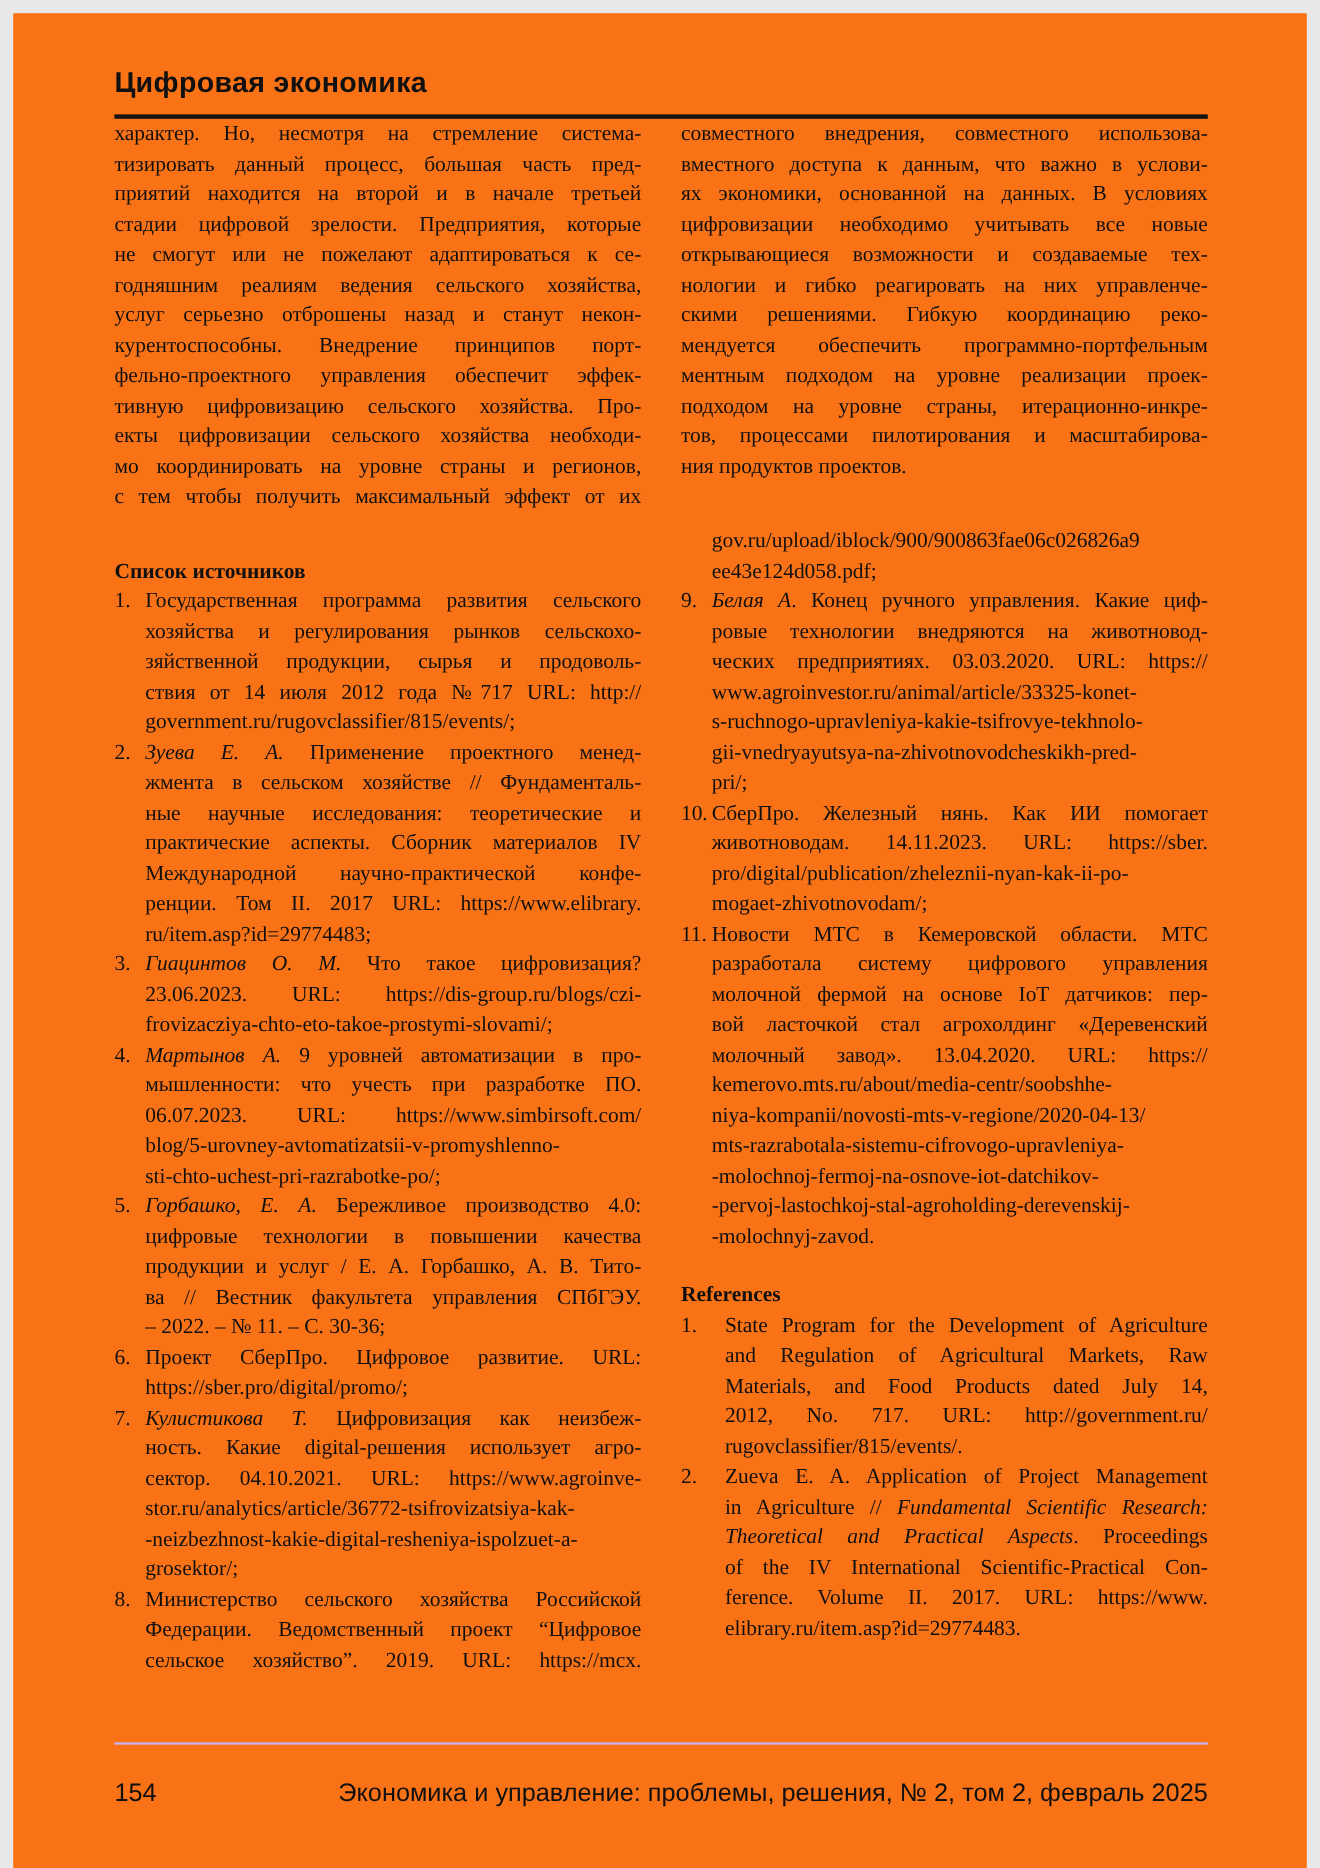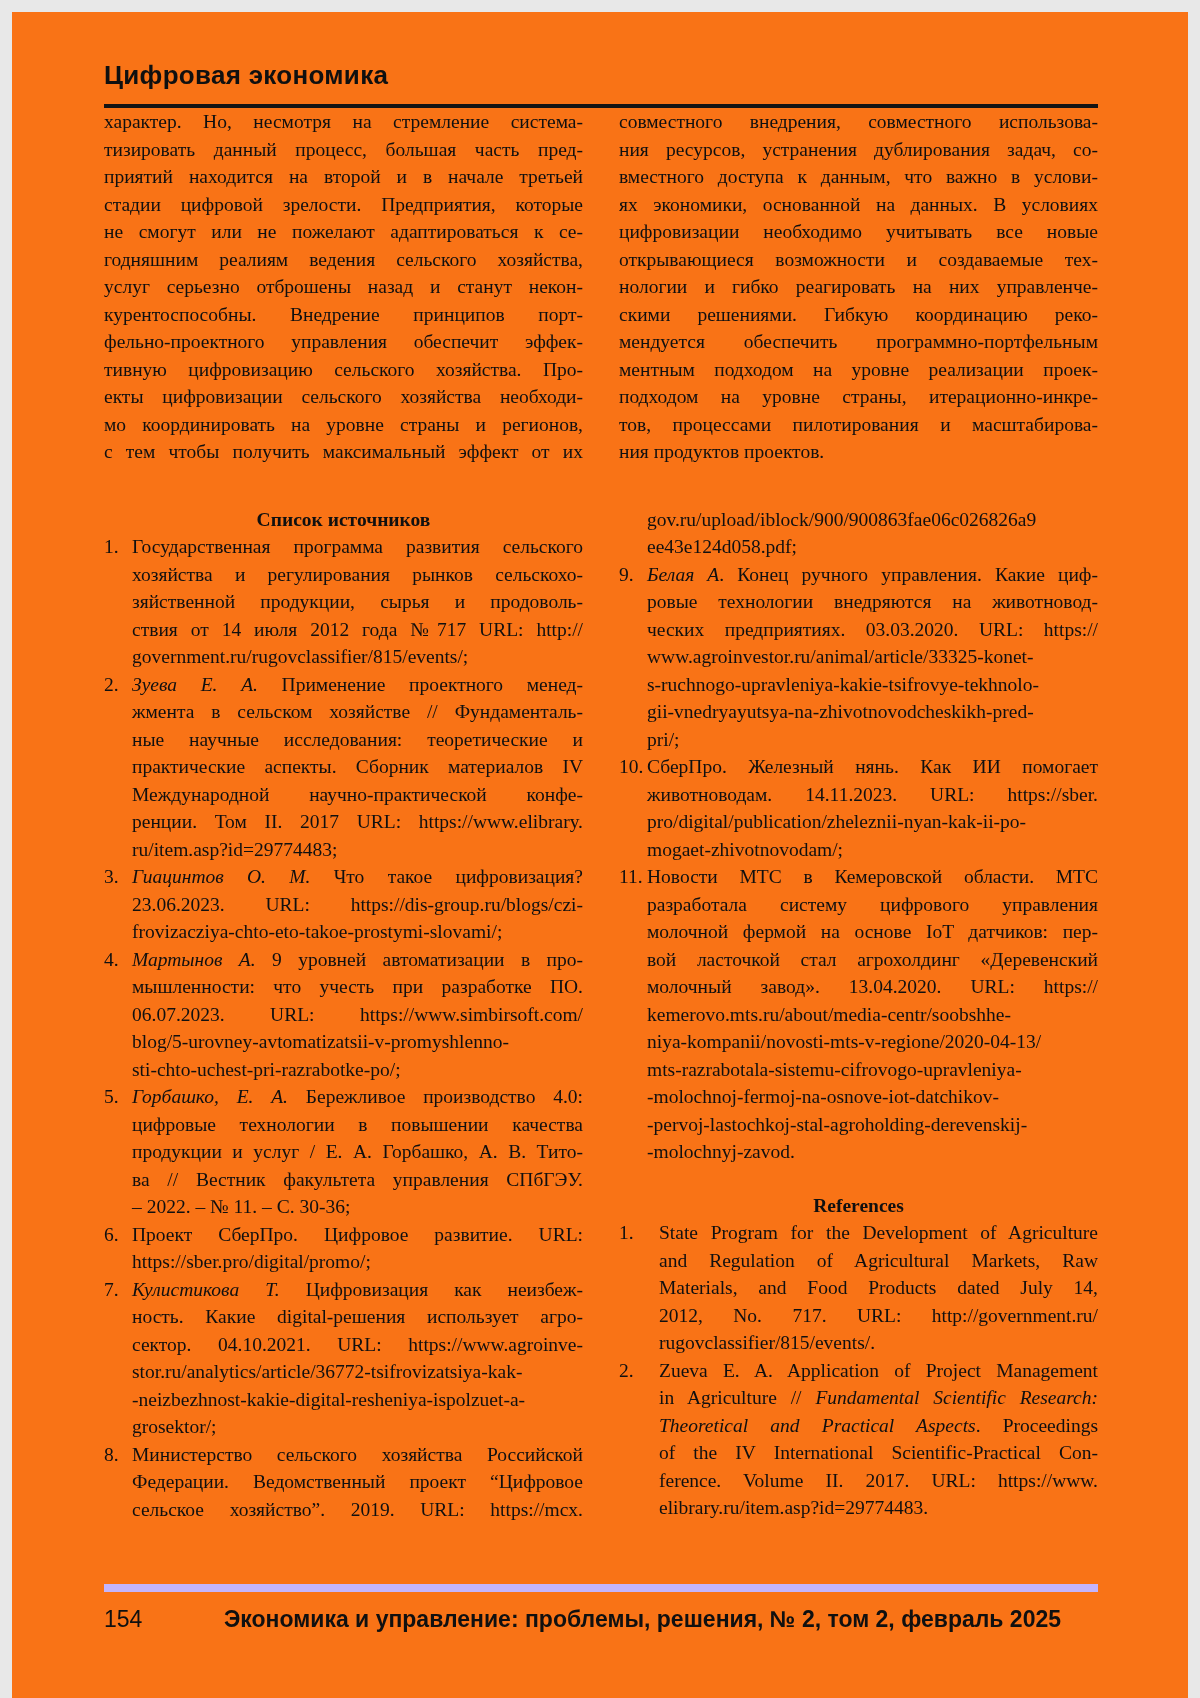--- a/index.html
+++ b/index.html
@@ -20,35 +20,35 @@
     display:flex; gap:36px;
     font-family:"Liberation Serif", serif;
     font-size:19.5px; line-height:27.5px;
   }
   .col { flex:1; min-width:0; }
   .ln { text-align:justify; text-align-last:justify; }
   .ln.end { text-align-last:left; }
   .it { font-style:italic; }
   .list-heading {
     margin:40px 0 0 0; font-size:19.5px; line-height:27.5px;
-    font-weight:bold; text-align:center; font-family:inherit;
+    font-weight:bold; text-align:left; font-family:inherit;
   }
   .ref-heading { margin-top:26px; }
   .items.gap-top { margin-top:40px; }
   .item { position:relative; padding-left:28px; }
   .item > .num { position:absolute; left:0; top:0; }
   .item.ref { padding-left:40px; }
   .footer {
     position:absolute; top:1572px; left:92px; right:90px;
-    border-top:8px solid #c4b5fd; padding-top:12px;
+    border-top:2px solid #c4b5fd; padding-top:28px;
     font-family:"Liberation Sans", sans-serif; font-size:23px; line-height:30px;
   }
   .footer-row { display:flex; align-items:baseline; }
   .pagenum { flex:0 0 auto; min-width:120px; }
-  .journal { flex:1 1 auto; text-align:left;font-weight:bold; }
+  .journal { flex:1 1 auto; text-align:right; }
 </style>
 </head>
 <body>
 
 <div class="page">
 
   <div class="header">
     <div class="header-title">Цифровая экономика</div>
   </div>
 
@@ -129,21 +129,20 @@
             <span class="num">8.</span>
             <div class="ln"><span>Министерство сельского хозяйства Российской</span></div>
             <div class="ln"><span>Федерации. Ведомственный проект “Цифровое</span></div>
             <div class="ln"><span>сельское хозяйство”. 2019. URL: https://mcx.</span></div>
           </div>
         </div>
     </div>
     <div class="col">
       <div class="para">
           <div class="ln"><span>совместного внедрения, совместного использова-</span></div>
-          <div class="ln"><span>ния ресурсов, устранения дублирования задач, со-</span></div>
           <div class="ln"><span>вместного доступа к данным, что важно в услови-</span></div>
           <div class="ln"><span>ях экономики, основанной на данных. В условиях</span></div>
           <div class="ln"><span>цифровизации необходимо учитывать все новые</span></div>
           <div class="ln"><span>открывающиеся возможности и создаваемые тех-</span></div>
           <div class="ln"><span>нологии и гибко реагировать на них управленче-</span></div>
           <div class="ln"><span>скими решениями. Гибкую координацию реко-</span></div>
           <div class="ln"><span>мендуется обеспечить программно-портфельным</span></div>
           <div class="ln"><span>ментным подходом на уровне реализации проек-</span></div>
           <div class="ln"><span>подходом на уровне страны, итерационно-инкре-</span></div>
           <div class="ln"><span>тов, процессами пилотирования и масштабирова-</span></div>

